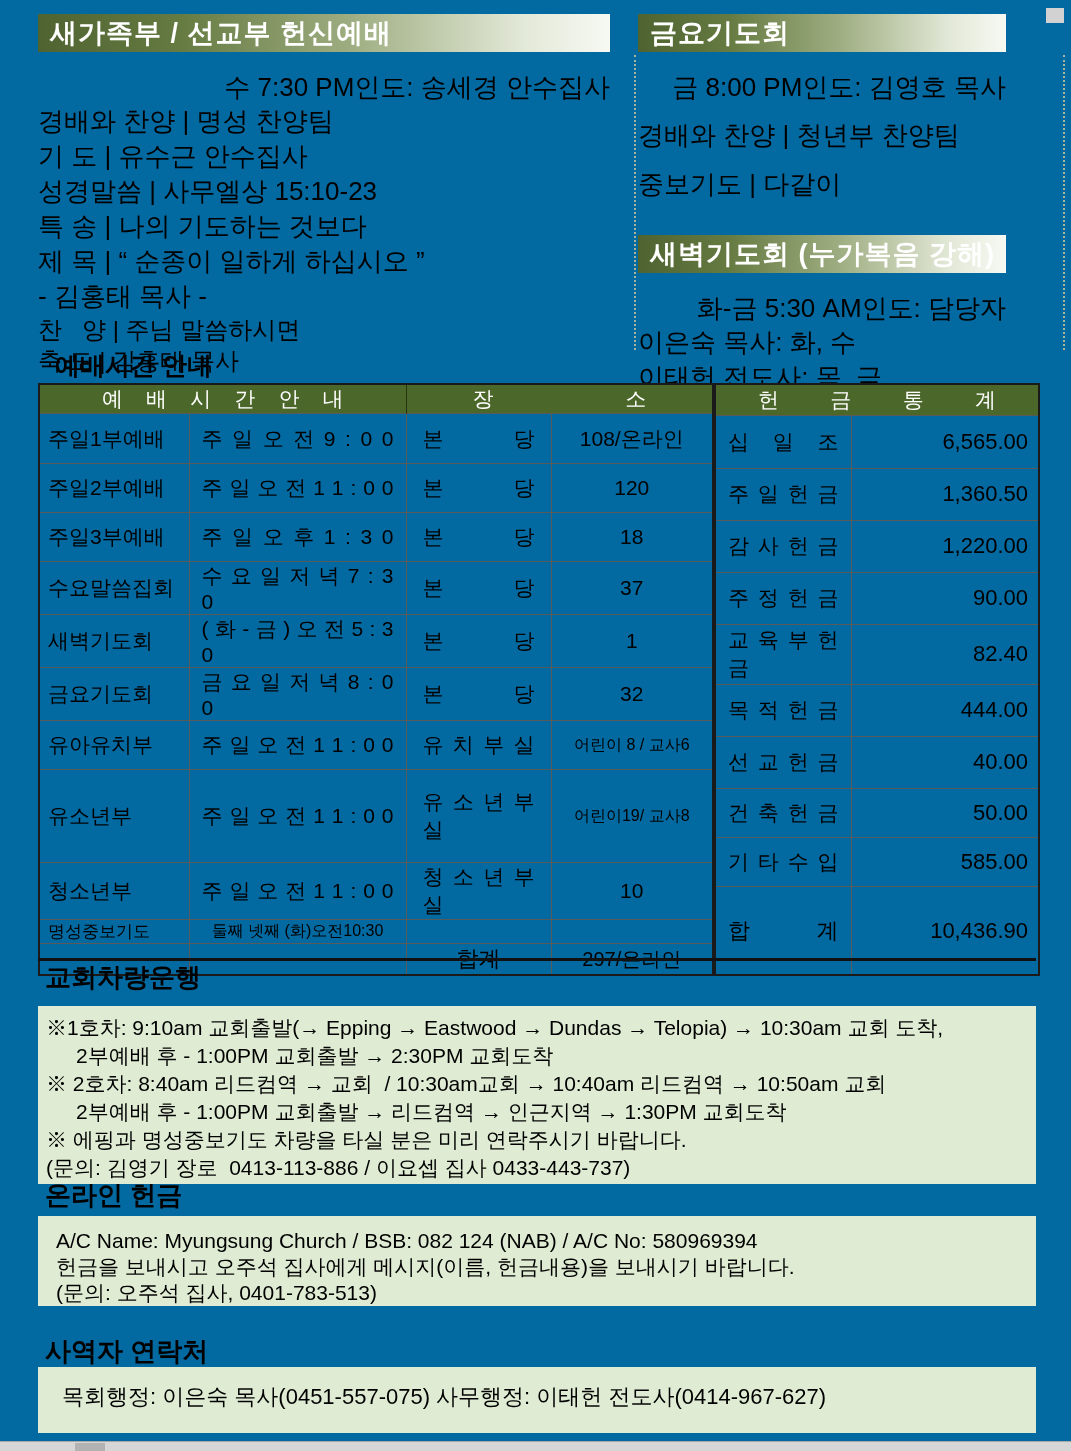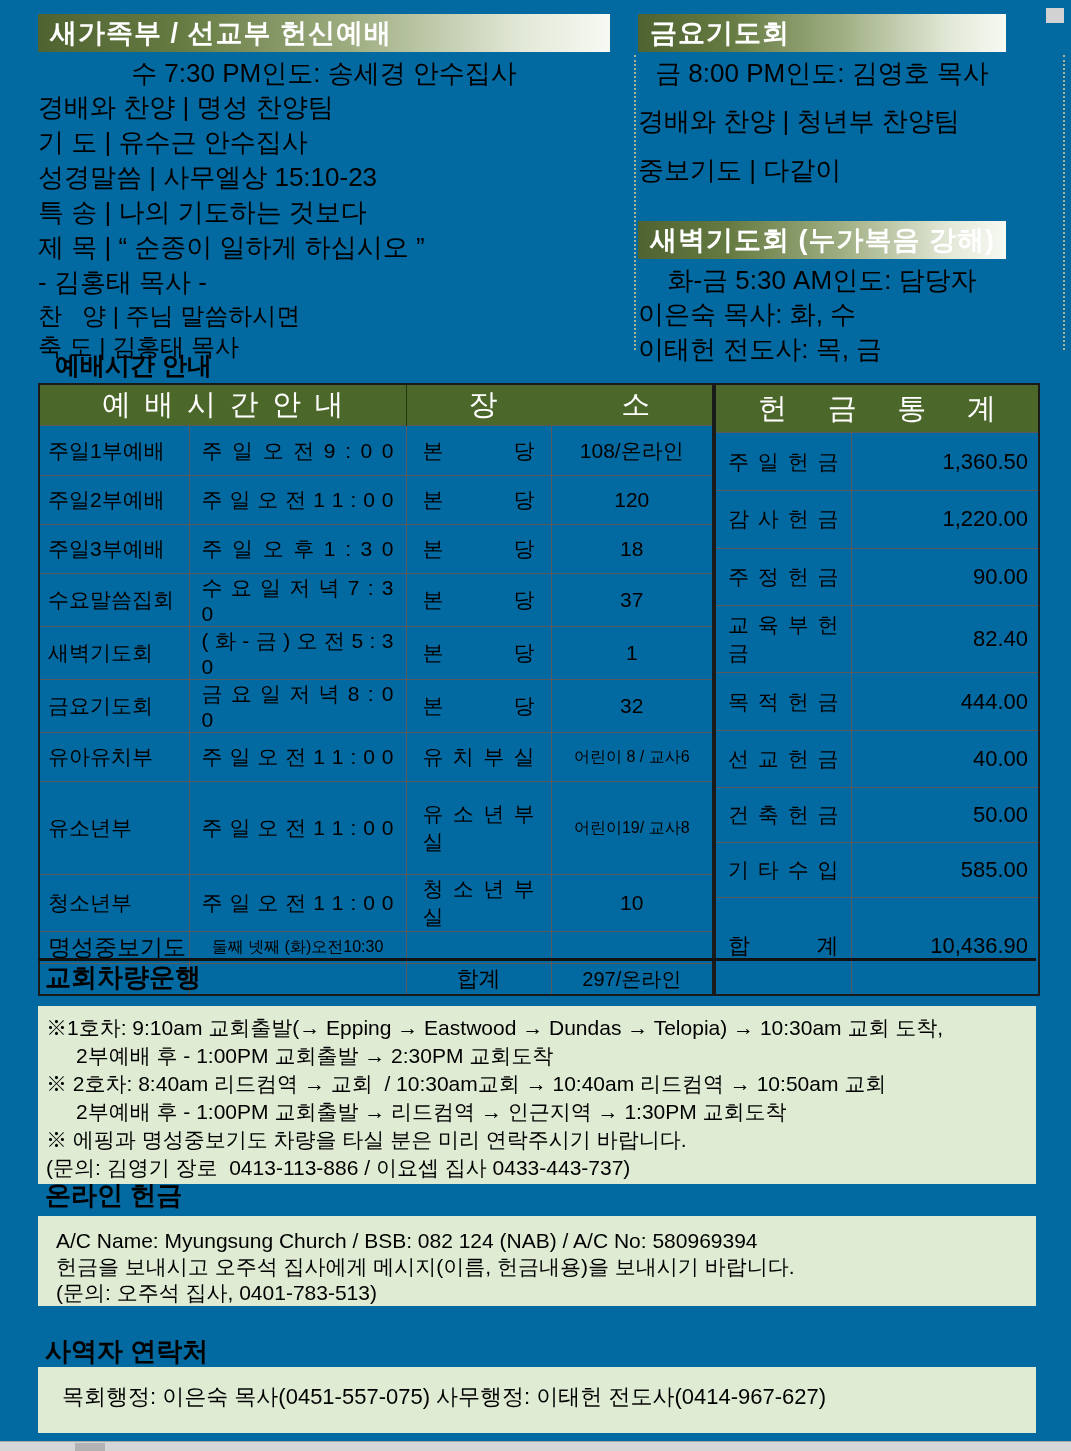--- a/index.html
+++ b/index.html
@@ -9,55 +9,55 @@
 
   
   .sec-header { height:38px; line-height:38px; padding-left:12px;
     background:linear-gradient(90deg,#4e6330 0%,#667b42 25%,#9fae82 55%,#e3e9d8 85%,#f7f9f3 100%);
     color:#fff; font-size:27px; font-weight:bold; letter-spacing:1px; white-space:nowrap; }
 
   .col-left  { position:absolute; left:38px; top:14px; width:572px; }
   .col-right { position:absolute; left:638px; top:14px; width:368px; }
 
   .bl { font-size:26px; line-height:35px; white-space:pre-wrap; }
-  .flexline { display:flex; justify-content:center; line-height:33px; margin-top:5px; }
+  .flexline { display:flex; justify-content:flex-end; line-height:33px; margin-top:19px; }
   .centered { text-align:left; }
   .small { font-size:24px; line-height:31px; }
   .sp { margin-top:14px; }
   .hdr2 { margin-top:33px; }
 
   .col-sep { position:absolute; top:55px; height:295px; width:0;
              border-left:2px dotted #a8b59b; }
   .sep1 { left:634px; } .sep2 { left:1063px; }
 
   .corner-sq { position:absolute; left:1046px; top:8px; width:18px; height:15px; background:#d2d2d2; }
 
   .tbl-title { position:absolute; left:55px; top:349px; font-size:25px; font-weight:bold; }
 
   
   .tables { position:absolute; left:38px; top:383px; display:flex; }
   table { border-collapse:collapse; table-layout:fixed; }
   .t-left  { width:674px; border:2px solid #1a1a1a; }
   .t-right { width:324px; border:2px solid #1a1a1a; border-left:2px solid #1a1a1a; }
-  th { background:#4c672a; color:#fff; font-weight:normal; font-size:29px; height:26px; }
+  th { background:#4c672a; color:#fff; font-weight:normal; font-size:21px; height:26px; }
   .t-left th + th { border-left:1px solid #24350f; }
   td { border:1px solid #5a5a5a; font-size:21px; vertical-align:middle; }
   .hpad  { padding:0 62px; }
   .hpad2 { padding:0 42px; }
   .half-flex { display:flex; }
   .half-flex span { flex:1; text-align:center; }
   .dist { text-align:justify; text-align-last:justify; }
   td.name  { padding-left:8px; }
   td.time  { padding:0 12px; }
   td.place { padding:0 16px; }
   td.cnt   { text-align:center; }
   td.oname { padding:0 12px; }
   td.amt   { text-align:right; padding-right:10px; font-size:22px; }
   .sm18 { font-size:16px; }
-  .sm19 { font-size:23px; }
+  .sm19 { font-size:17px; }
   .sm20 { font-size:20px; }
   .f22  { font-size:22px; }
   tr.r50{height:50px} tr.r49{height:49px} tr.r93{height:93px} tr.r30{height:30px}
   tr.r24{height:24px} tr.r29{height:29px} tr.r46{height:46px} tr.r47{height:47px} tr.r83{height:83px}
 
   
   .rule { position:absolute; left:38px; top:958px; width:998px; height:3px; background:#111; }
   .sec-title { position:absolute; left:45px; font-size:26px; font-weight:bold; }
   .st1 { top:960px; } .st2 { top:1178px; } .st3 { top:1334px; }
   .gbox { position:absolute; left:38px; width:998px; background:#dfecd3; }
@@ -212,20 +212,24 @@
       <colgroup>
           <col style="width:136px">
           <col style="width:188px">
         </colgroup>
       <tbody>
           <tr>
         <th colspan="2">
               <div class="dist hpad2">헌 금 통 계</div>
             </th>
       </tr>
+      <tr class="r50">
+        <td class="oname dist">십 일 조</td>
+        <td class="amt">6,565.00</td>
+      </tr>
       <tr class="r49">
         <td class="oname dist">주 일 헌 금</td>
         <td class="amt">1,360.50</td>
       </tr>
       <tr class="r49">
         <td class="oname dist">감 사 헌 금</td>
         <td class="amt">1,220.00</td>
       </tr>
       <tr class="r49">
         <td class="oname dist">주 정 헌 금</td>

